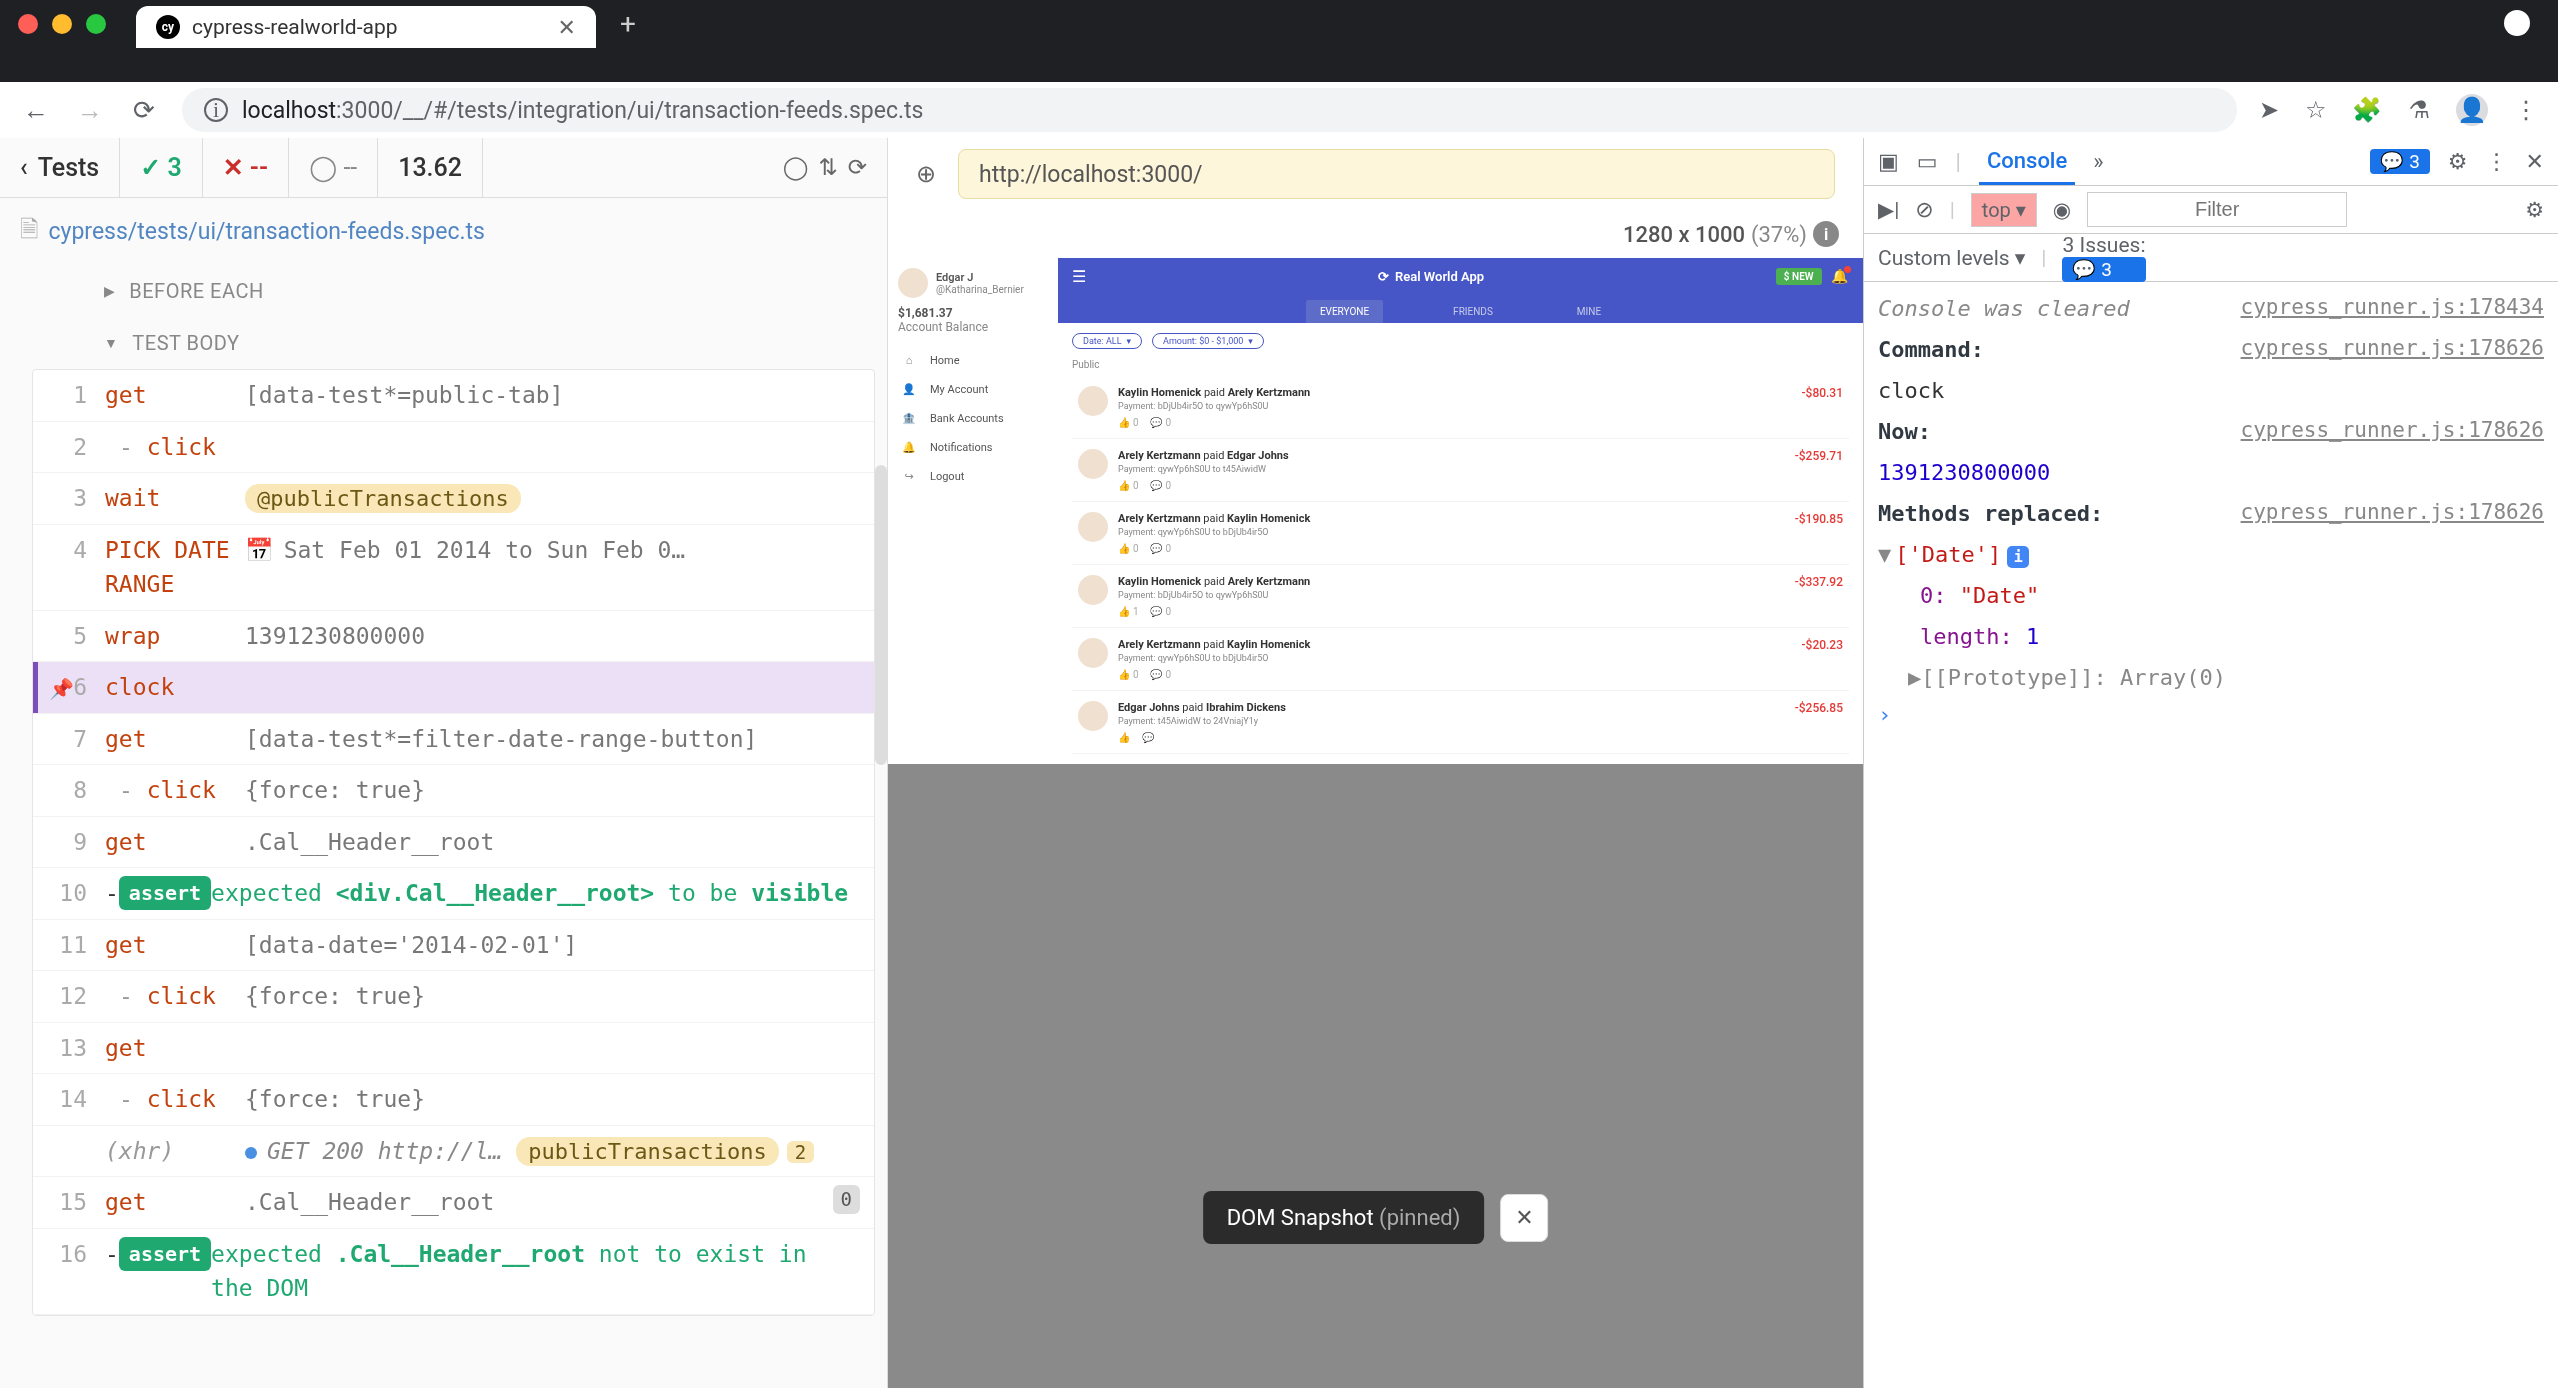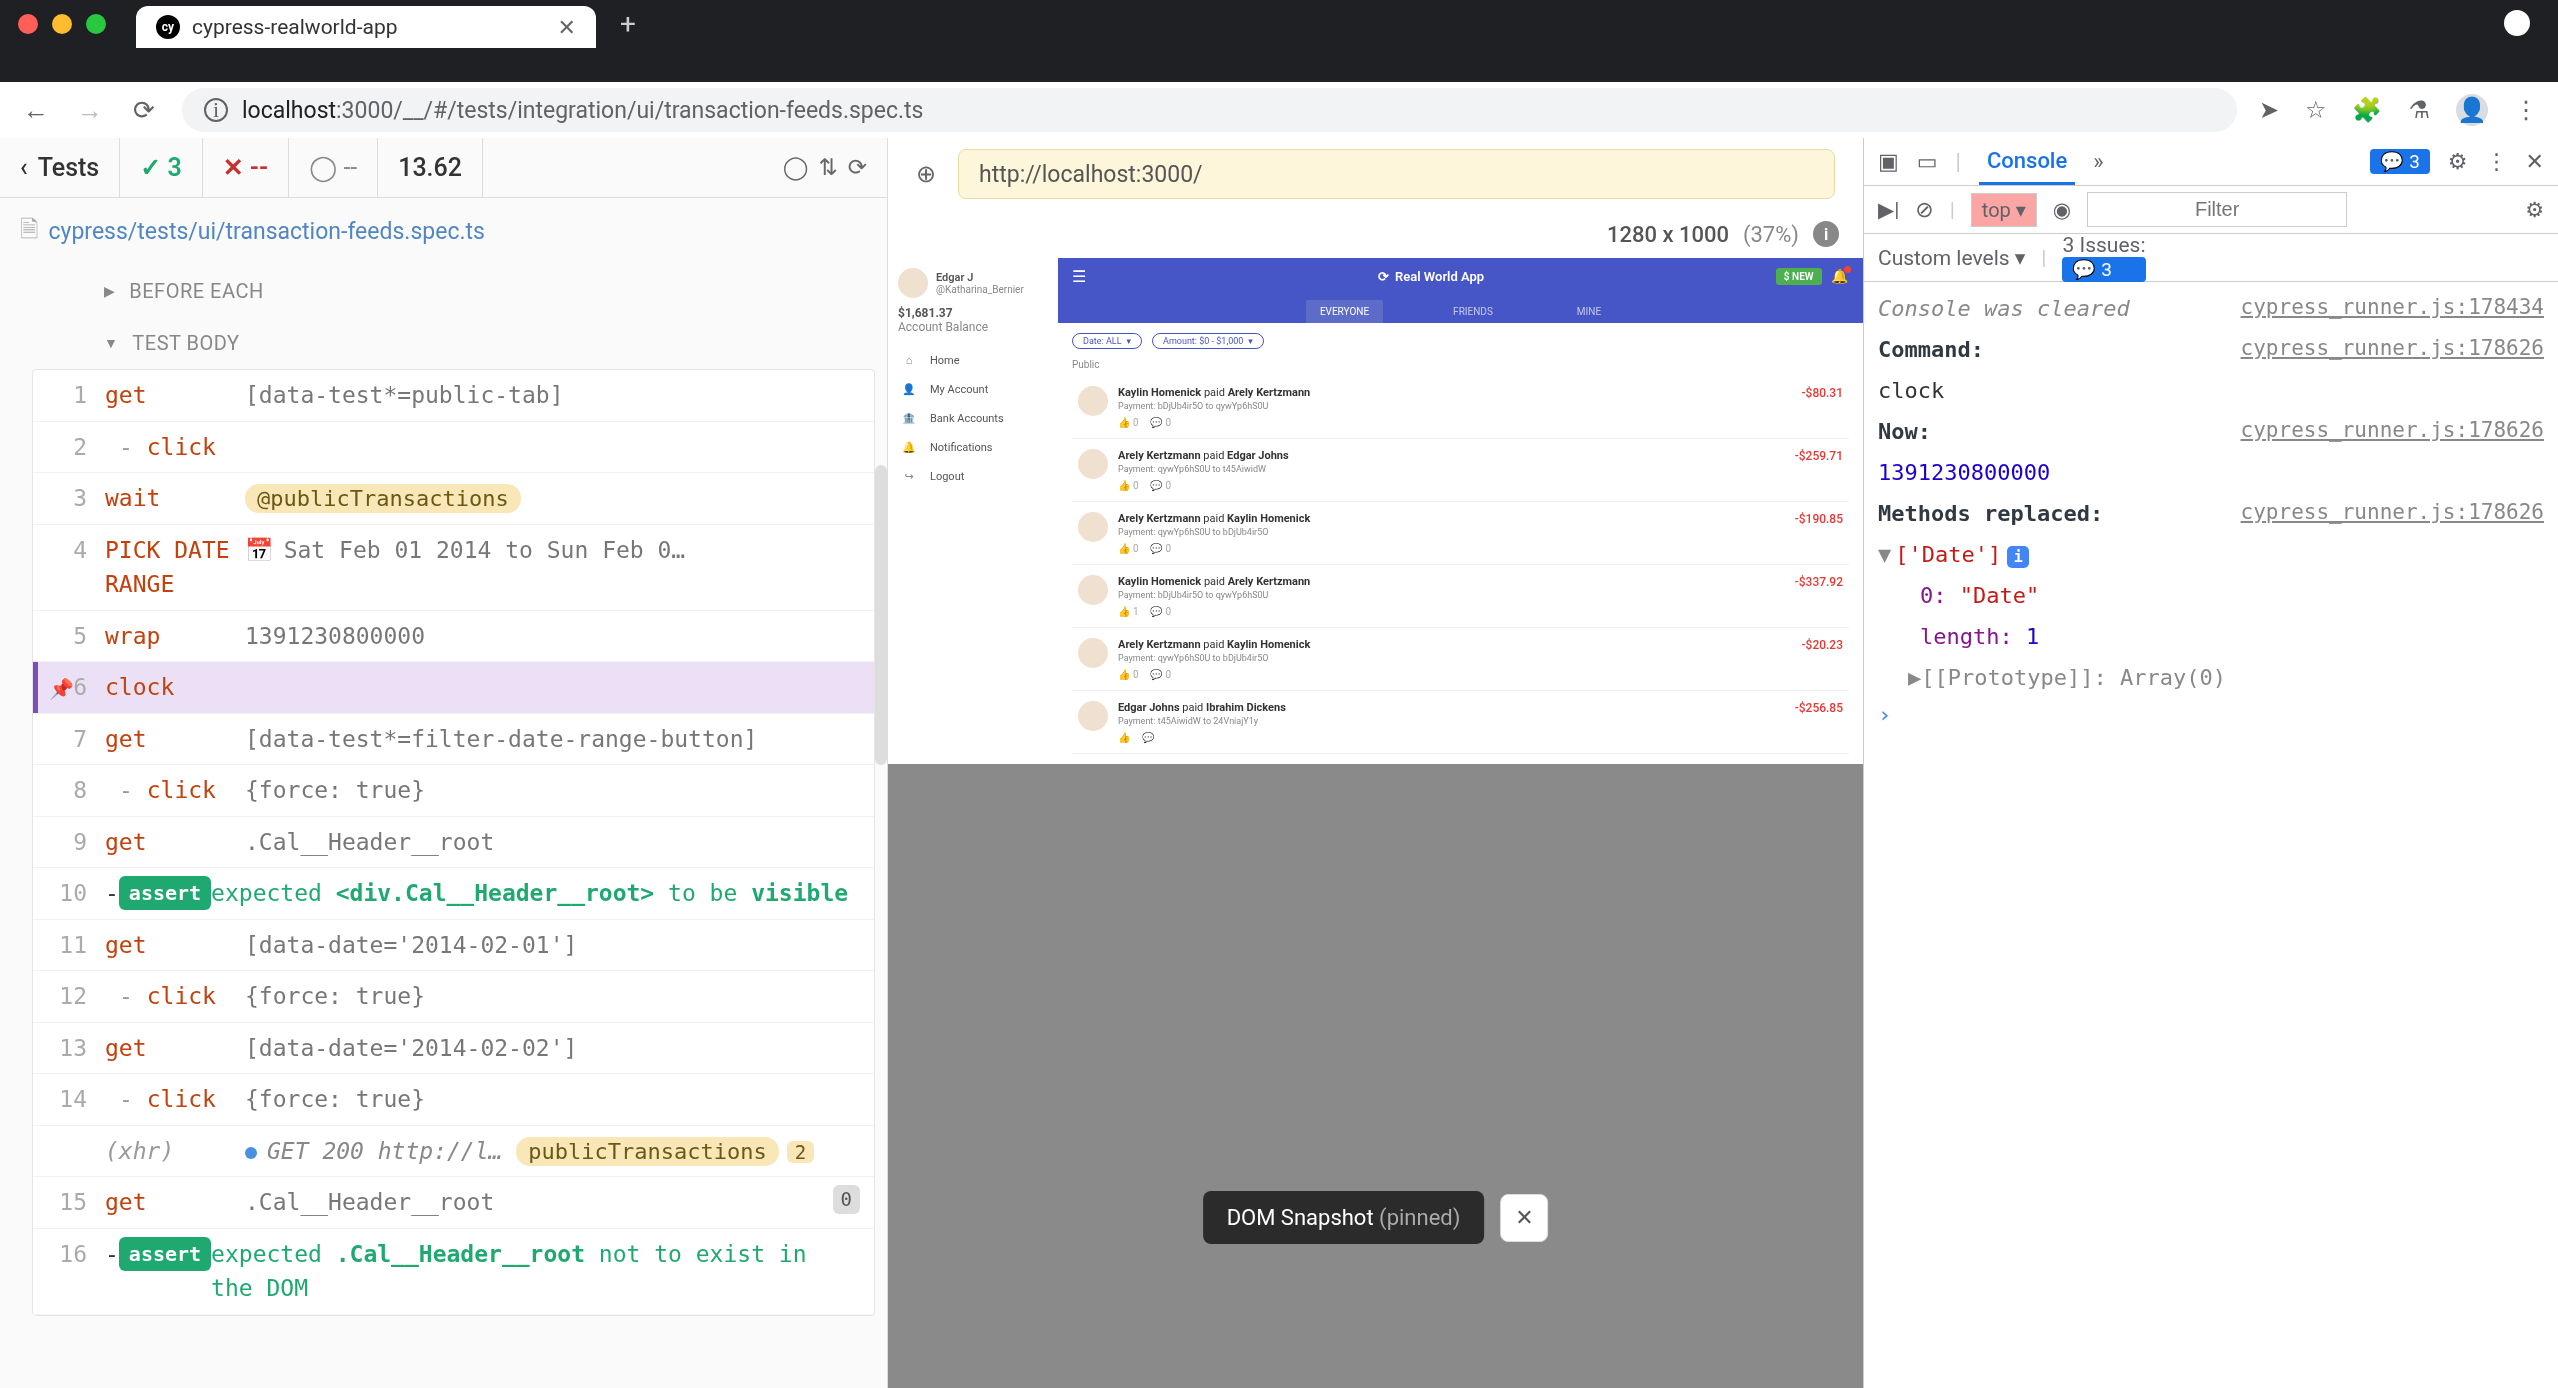--- a/index.html
+++ b/index.html
@@ -63,21 +63,21 @@
 .cy-xhr-dot{width:12px;height:12px;border-radius:50%;background:#4a90e2;display:inline-block;margin-right:10px;}
 .badge-count{background:#f9e7b8;color:#6b5814;padding:0 8px;border-radius:6px;font-size:19px;margin-left:8px;}
 .badge-count.gray{background:#ddd;color:#555;float:right;}
 .pin-icon{position:absolute;left:16px;top:12px;color:#7b4fb7;font-size:20px;}
 .scrollbar-track{position:absolute;right:0;top:200px;width:12px;height:300px;background:#ddd;border-radius:6px;}
 
 .app-pane{flex:1;background:#8a8a8a;display:flex;flex-direction:column;position:relative;}
 .app-urlbar{height:72px;background:#fff;display:flex;align-items:center;padding:0 28px;gap:22px;}
 .app-url-input{flex:1;height:50px;background:#fdf6da;border:1px solid #e8dda0;border-radius:8px;padding:0 20px;font-size:23px;color:#555;display:flex;align-items:center;}
 .crosshair-icon{color:#666;font-size:24px;}
-.app-viewport-info{height:48px;background:#fff;display:flex;align-items:center;justify-content:flex-end;padding:0 24px;gap:14px;font-size:22px;color:#555;}
+.app-viewport-info{height:48px;background:#fff;display:flex;align-items:center;justify-content:flex-end;padding:0 24px;gap:6px;font-size:22px;color:#555;}
 .app-viewport-info .dims{font-weight:500;}
 .app-viewport-info .pct{color:#888;}
 .app-viewport-info .info{width:26px;height:26px;border-radius:50%;background:#888;color:#fff;font-size:16px;display:flex;align-items:center;justify-content:center;font-weight:bold;}
 .app-stage{flex:1;display:flex;justify-content:center;align-items:flex-start;padding:0;}
 .app-canvas{width:100%;background:#fff;font-size:11px;}
 
 .rwa-header{background:#4756c7;color:#fff;height:36px;display:flex;align-items:center;padding:0 14px;}
 .rwa-header .ham{font-size:16px;}
 .rwa-header .logo{flex:1;text-align:center;font-weight:600;font-size:13px;display:flex;align-items:center;justify-content:center;gap:6px;}
 .rwa-header .new-btn{background:#4caf50;color:#fff;padding:3px 8px;border-radius:3px;font-size:10px;font-weight:600;}
@@ -269,21 +269,20 @@
             <span class="arg"><span class="sel">[data-date='2014-02-01']</span></span>
           </div>
           <div class="cy-row">
             <span class="ln">12</span>
             <span class="cmd sub">click</span>
             <span class="arg"><span class="sel">{force: true}</span></span>
           </div>
           <div class="cy-row">
             <span class="ln">13</span>
             <span class="cmd">get</span>
-            <span class="arg"><span class="sel">[data-date='2014-02-02']</span></span>
           </div>
           <div class="cy-row">
             <span class="ln">14</span>
             <span class="cmd sub">click</span>
             <span class="arg"><span class="sel">{force: true}</span></span>
           </div>
           <div class="cy-row cy-xhr-row">
             <span class="ln"></span>
             <span class="cmd">(xhr)</span>
             <span class="arg"><span class="cy-xhr-dot"></span><span style="font-style:italic;color:#888">GET 200 http://l…</span> <span class="alias-pill">publicTransactions</span><span class="badge-count">2</span></span>

